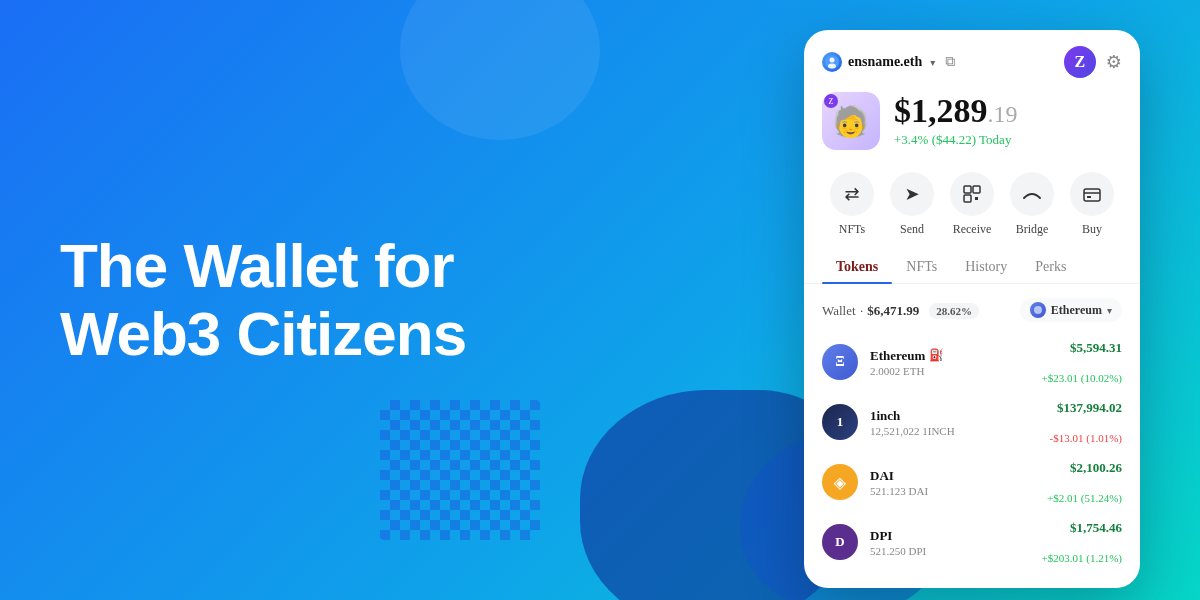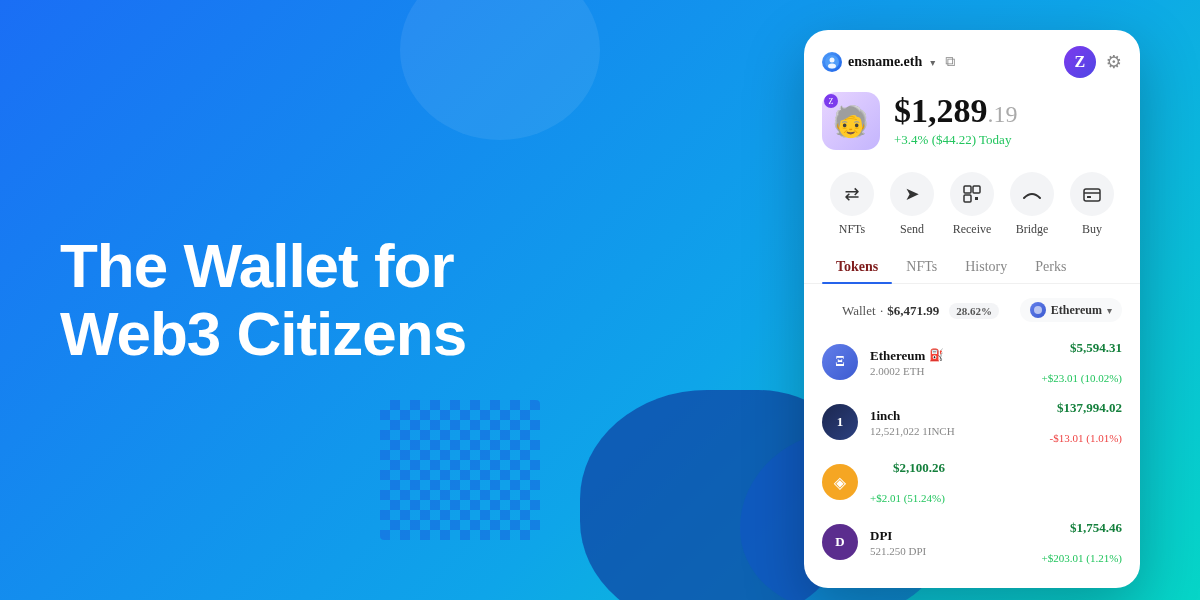--- a/index.html
+++ b/index.html
@@ -266,21 +266,20 @@
       background: #2563eb;
       border-radius: 2px;
     }
 
     
     .wallet-summary {
       display: flex;
       align-items: center;
       justify-content: space-between;
       padding: 4px 18px 10px;
-      margin-left: 20px;
     }
     .wallet-label {
       font-size: 13px;
       color: #555;
       font-weight: 500;
     }
     .wallet-amount {
       font-size: 13px;
       color: #333;
       font-weight: 600;
@@ -521,20 +520,24 @@
         <div class="token-amount">12,521,022 1INCH</div>
       </div>
       <div class="token-values">
         <div class="token-usd">$137,994.02</div>
         <div class="token-change negative">-$13.01 (1.01%)</div>
       </div>
     </div>
 
     <div class="token-row">
       <div class="token-icon dai" style="background:#f5a623;">◈</div>
+      <div class="token-info">
+        <div class="token-name">DAI</div>
+        <div class="token-amount">521.123 DAI</div>
+      </div>
       <div class="token-values">
         <div class="token-usd">$2,100.26</div>
         <div class="token-change positive">+$2.01 (51.24%)</div>
       </div>
     </div>
 
     <div class="token-row">
       <div class="token-icon dpi" style="background:#5b2d8e;font-size:13px;font-weight:bold;">D</div>
       <div class="token-info">
         <div class="token-name">DPI</div>

